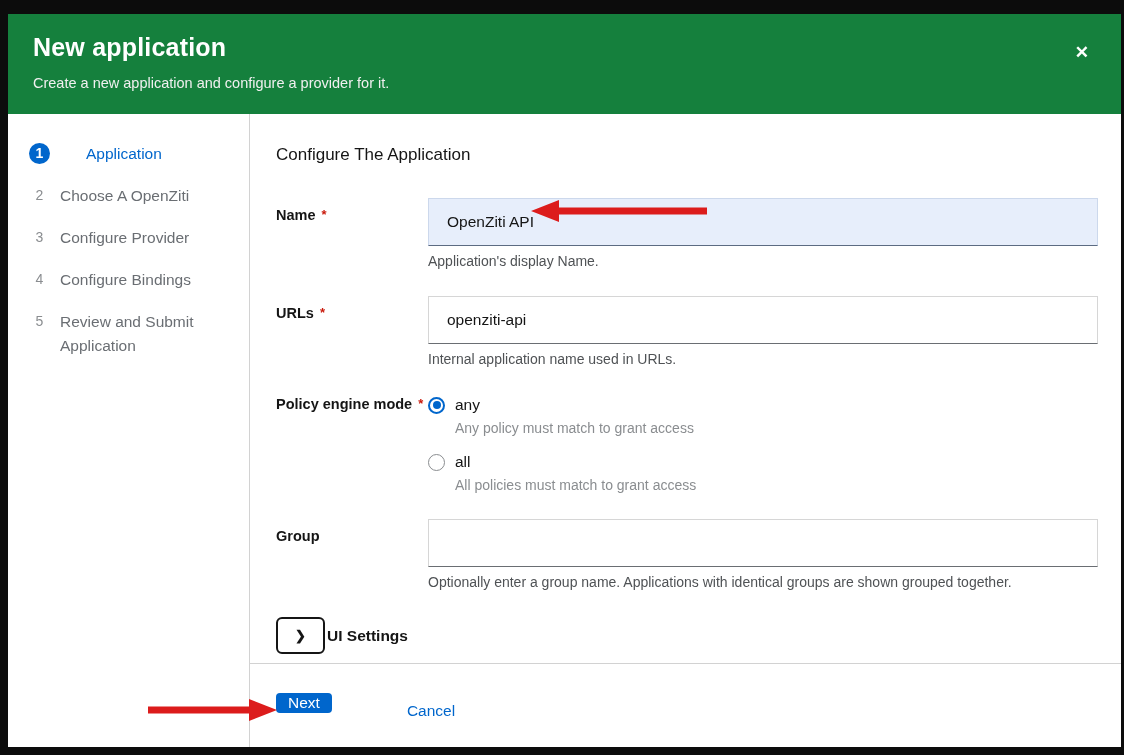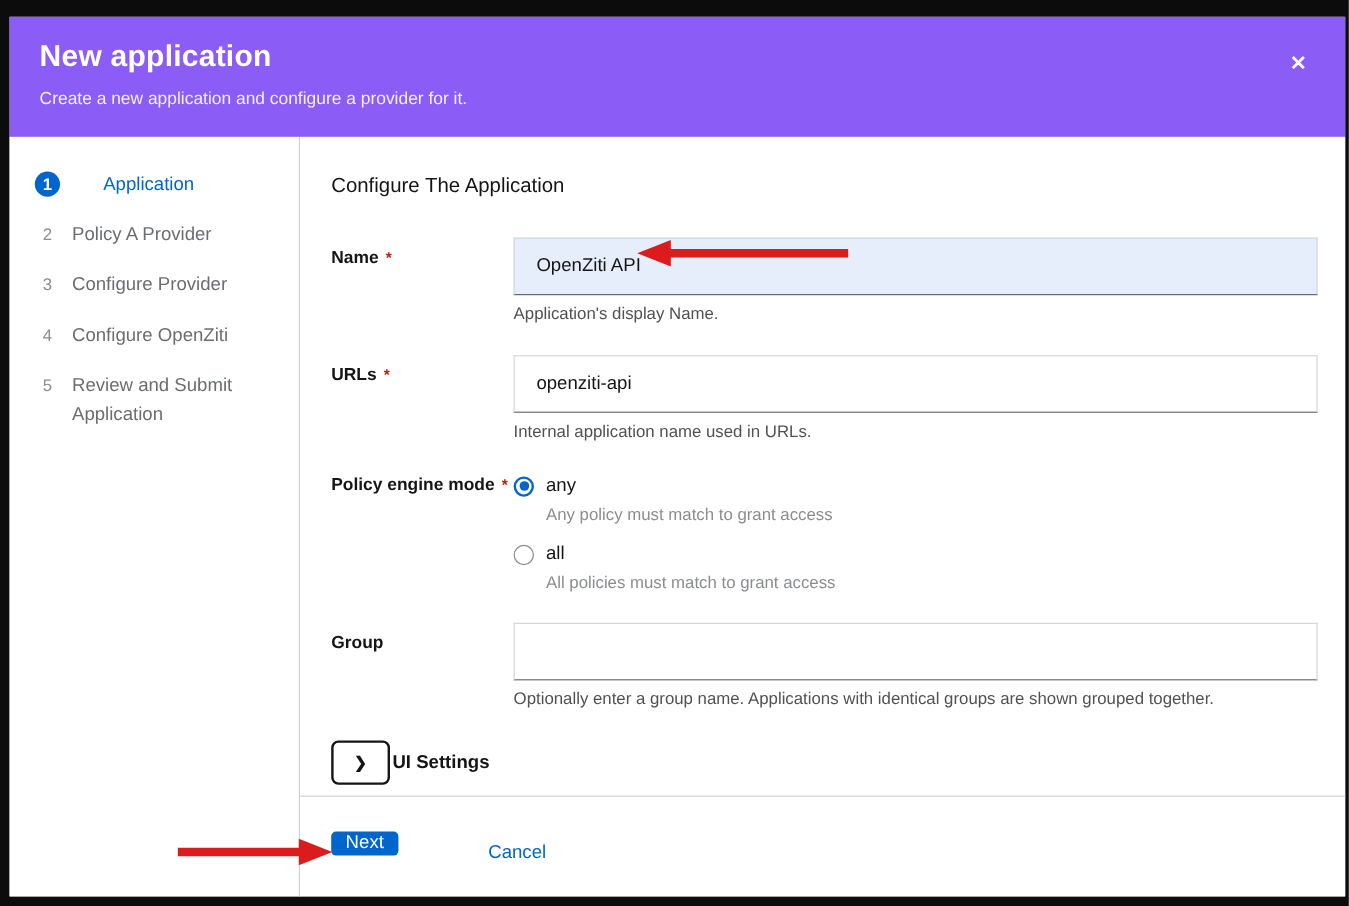--- a/index.html
+++ b/index.html
@@ -11,21 +11,21 @@
     overflow:hidden;
   }
   .modal {
     position:absolute; left:8px; top:14px;
     width:1113px; height:733px;
     background:#ffffff;
     display:flex; flex-direction:column;
   }
   
   .modal-header {
-    background:#8b5cf6; color:#ffffff;
+    background:#15803d; color:#ffffff;
     height:100px; flex:0 0 100px;
     padding:19px 24px 0 25px;
     position:relative;
   }
   .modal-title { font-size:25px; font-weight:700; letter-spacing:.2px; line-height:28px; }
   .modal-subtitle { margin-top:13px; font-size:14.5px; color:#f0f0f0; line-height:18px; }
   .close-btn {
     position:absolute; top:30px; right:32px;
     background:none; border:none; color:#ffffff;
     font-size:17px; font-weight:700; line-height:1;
@@ -125,29 +125,29 @@
 
   <div class="modal-body">
 
     <nav class="wizard-nav">
       <div class="step active">
         <span class="step-num">1</span>
         <span class="step-label">Application</span>
       </div>
       <div class="step">
         <span class="step-num">2</span>
-        <span class="step-label">Policy A Provider</span>
+        <span class="step-label">Choose A OpenZiti</span>
       </div>
       <div class="step">
         <span class="step-num">3</span>
         <span class="step-label">Configure Provider</span>
       </div>
       <div class="step">
         <span class="step-num">4</span>
-        <span class="step-label">Configure OpenZiti</span>
+        <span class="step-label">Configure Bindings</span>
       </div>
       <div class="step">
         <span class="step-num">5</span>
         <span class="step-label">Review and Submit Application</span>
       </div>
     </nav>
 
     <div class="main-col">
       <div class="form-area">
         <div class="form-heading">Configure The Application</div>

